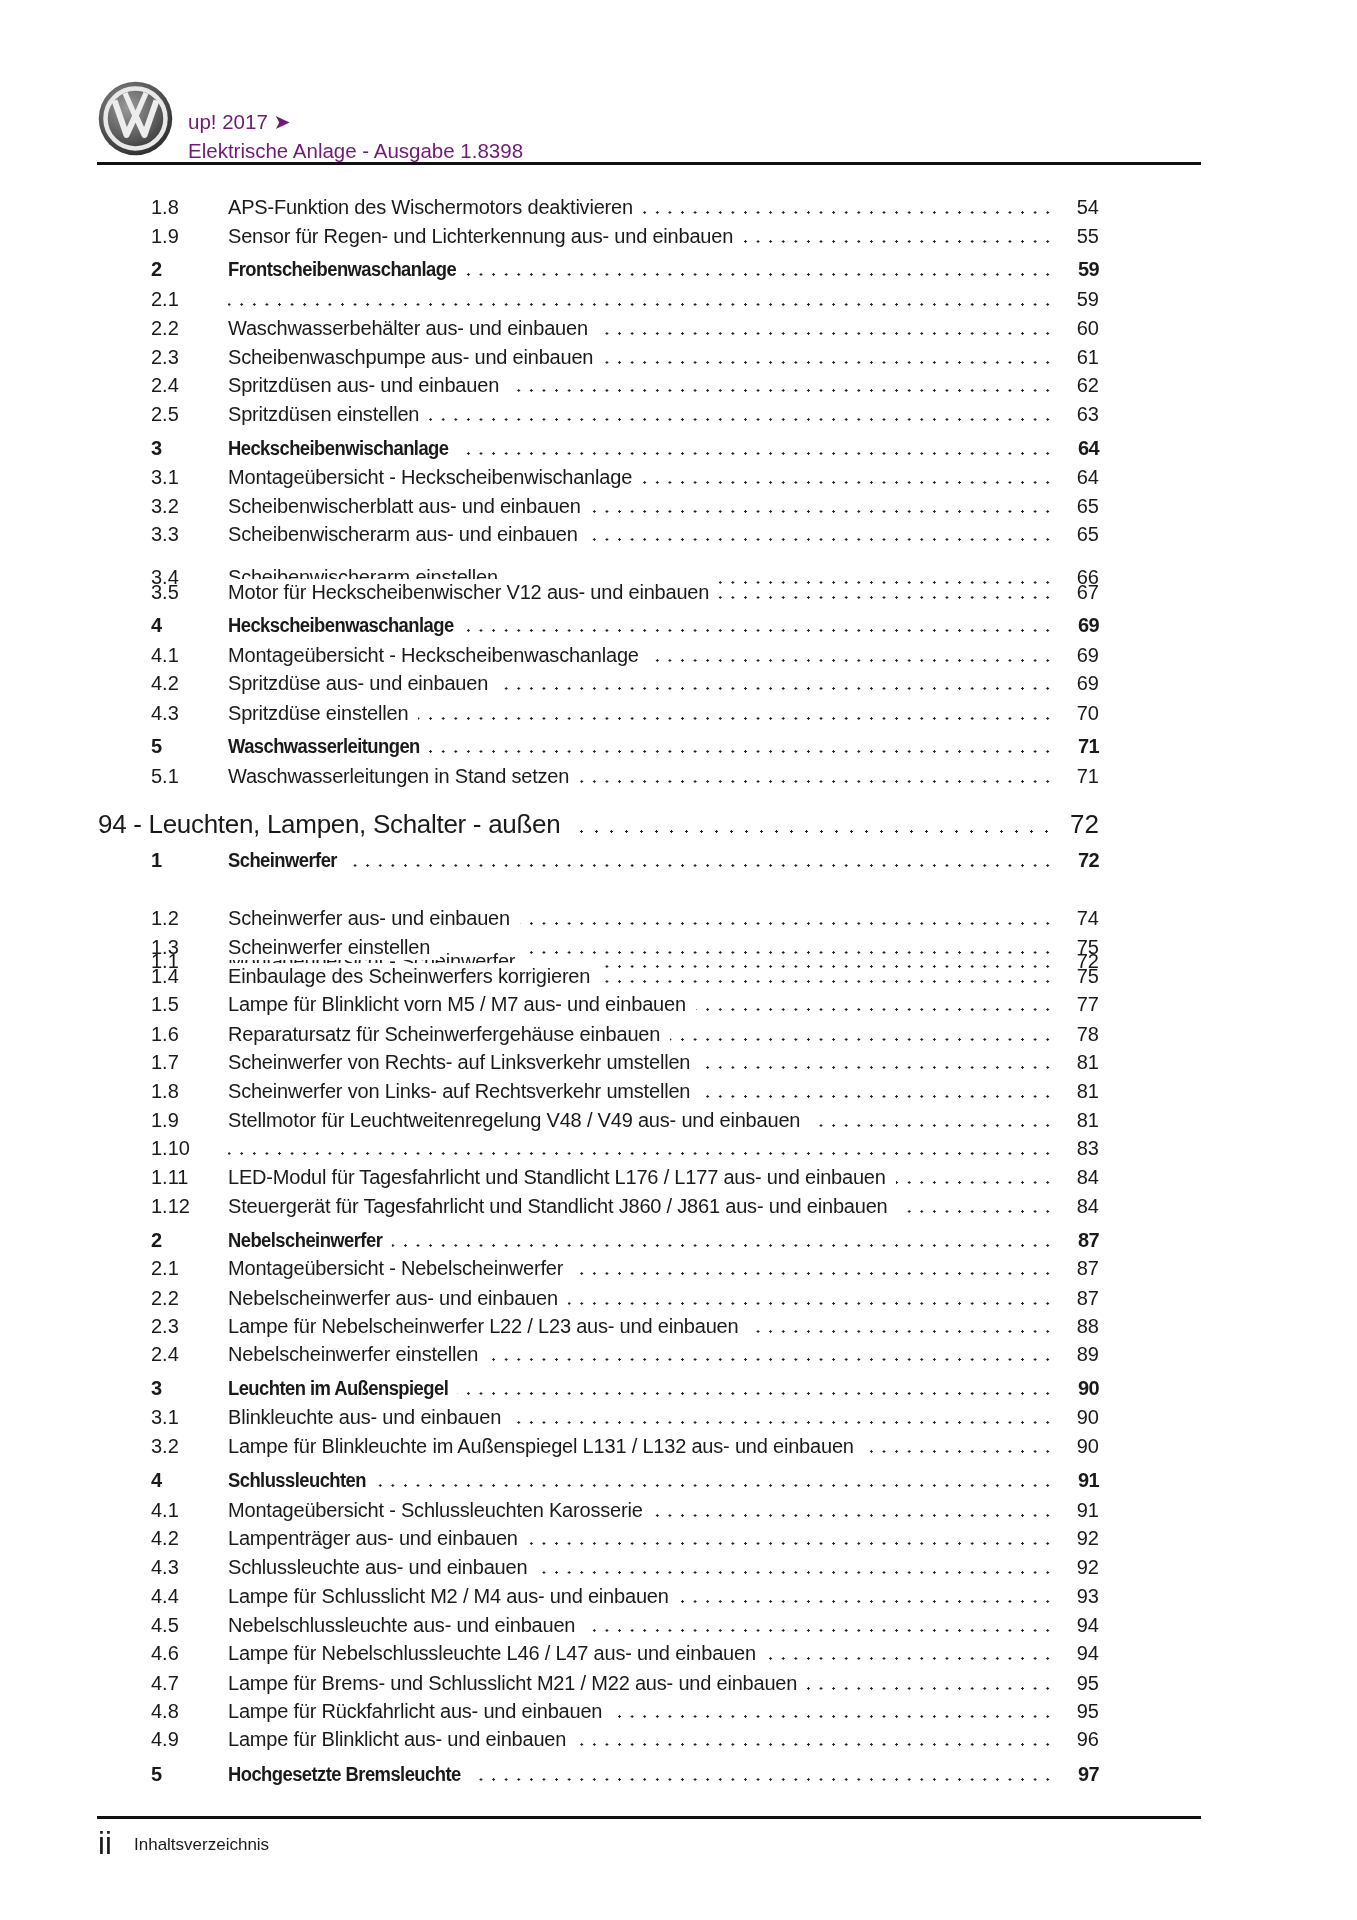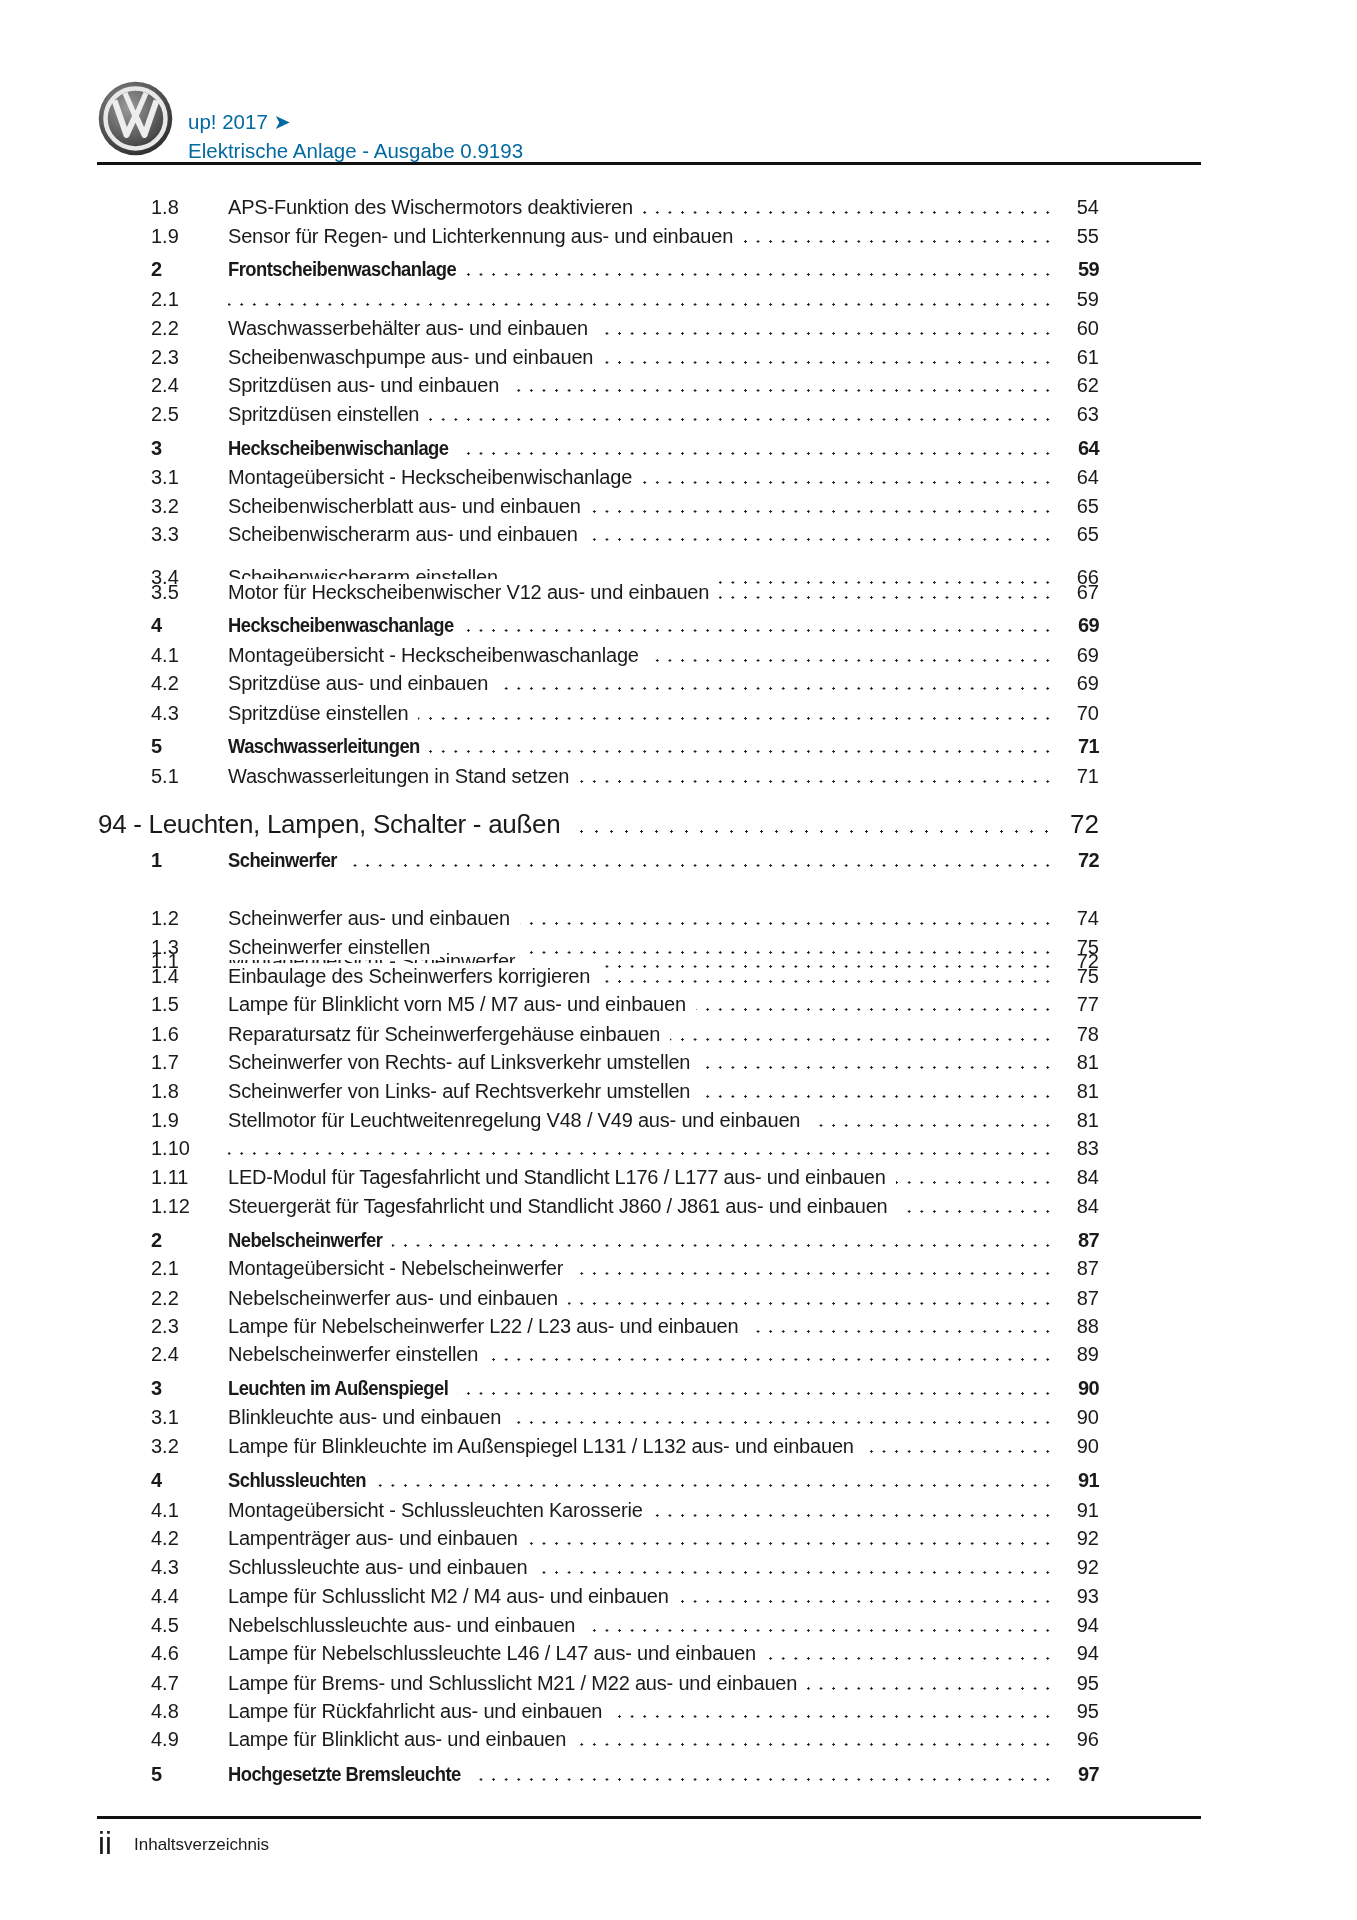--- a/index.html
+++ b/index.html
@@ -1,19 +1,19 @@
 <!DOCTYPE html>
 <html><head>
 <meta charset="utf-8">
 <style>
   html, body { margin:0; padding:0; background:#ffffff; }
   body { width:1357px; height:1920px; position:relative; overflow:hidden;
          font-family:"Liberation Sans", sans-serif; color:#1a1a1a; }
   .logo { position:absolute; left:98px; top:81px; width:75px; height:75px; }
-  .hdr-title { position:absolute; left:188px; font-size:20.5px; line-height:24px; white-space:nowrap; color:#0369a1; }
+  .hdr-title { position:absolute; left:188px; font-size:20.5px; line-height:24px; white-space:nowrap; color:#701a75; }
   .hdr-l1 { top:110px; }
   .hdr-l2 { top:139px; }
   .rule { position:absolute; left:97px; width:1104px; height:3px; background:#111; }
   .rule-top { top:162px; }
   .rule-bot { top:1816px; height:2.5px; }
   .toc { position:absolute; left:0; top:0; width:1357px; }
   .row { position:absolute; left:0; width:1260px; height:26px; }
   .row .num { position:absolute; left:151px; top:0; font-size:20px; line-height:26px; }
   .row .txt { position:absolute; left:228px; top:0; font-size:20px; line-height:26px; white-space:nowrap;
               background:#fff; padding-right:10px; z-index:2; letter-spacing:-0.2px; }
@@ -43,21 +43,21 @@
       <stop offset="100%" stop-color="#2a2a2a"></stop>
     </radialGradient>
   </defs>
   <circle cx="50" cy="50" r="49" fill="url(#lg)"></circle>
   <circle cx="50" cy="50" r="40" fill="none" stroke="#e8e8e8" stroke-width="6"></circle>
   <path d="M22 26 L38 72 L50 46 L62 72 L78 26" fill="none" stroke="#ededed" stroke-width="8" stroke-linejoin="round"></path>
   <path d="M36 16 L50 48 L64 16" fill="none" stroke="#ededed" stroke-width="7" stroke-linejoin="round"></path>
 </svg>
 
 <div class="hdr-title hdr-l1">up! 2017 ➤</div>
-<div class="hdr-title hdr-l2">Elektrische Anlage - Ausgabe 0.9193</div>
+<div class="hdr-title hdr-l2">Elektrische Anlage - Ausgabe 1.8398</div>
 <div class="rule rule-top"></div>
 
 <div class="toc" id="toc">
     <div class="row item" style="top: 194px;">
       <span class="num">1.8</span>
       <span class="lead"></span>
       <span class="txt">APS-Funktion des Wischermotors deaktivieren</span>
       <span class="pg">54</span>
     </div>
     <div class="row item" style="top: 223px;">

